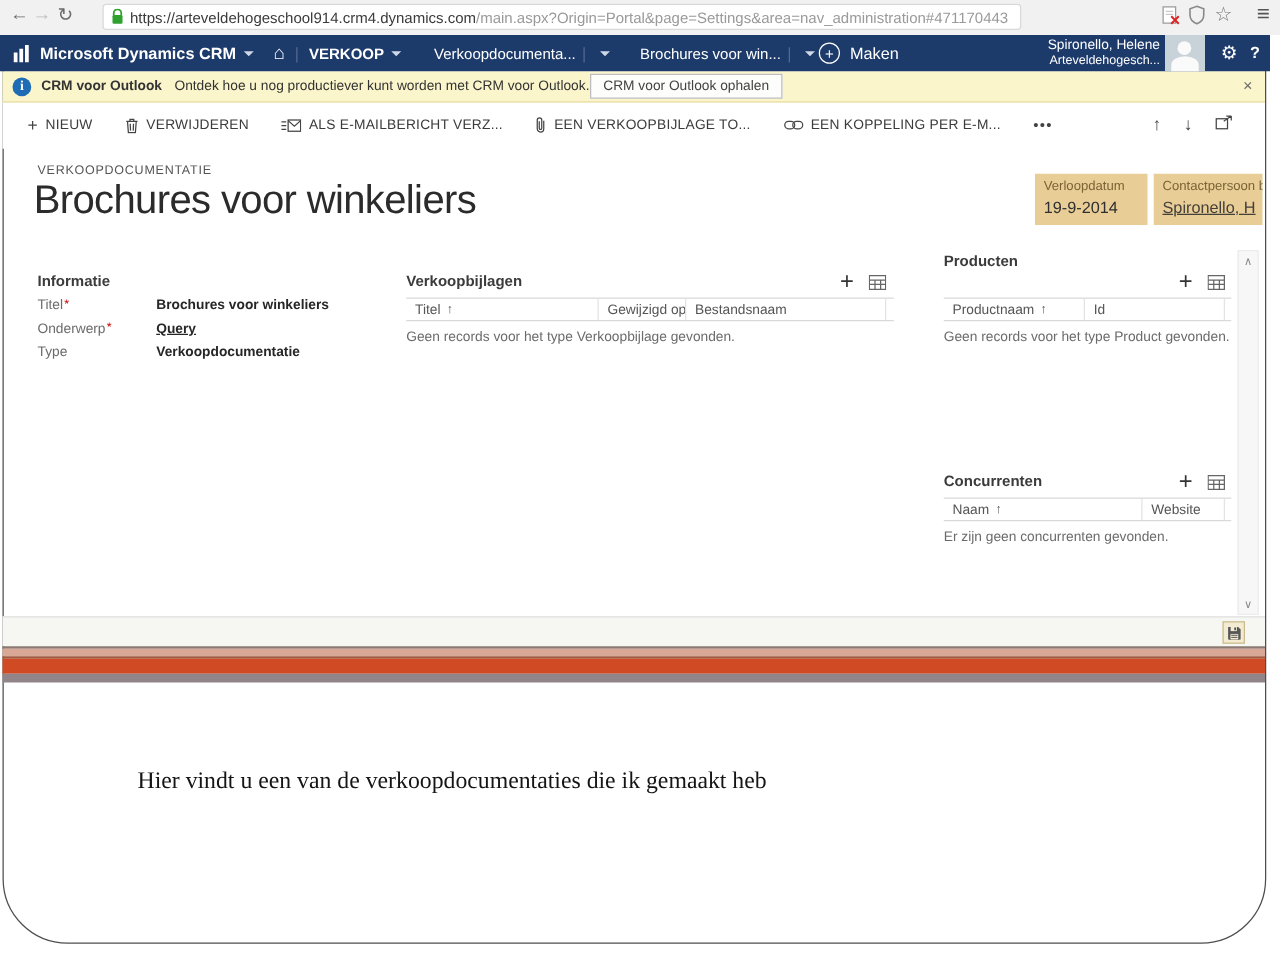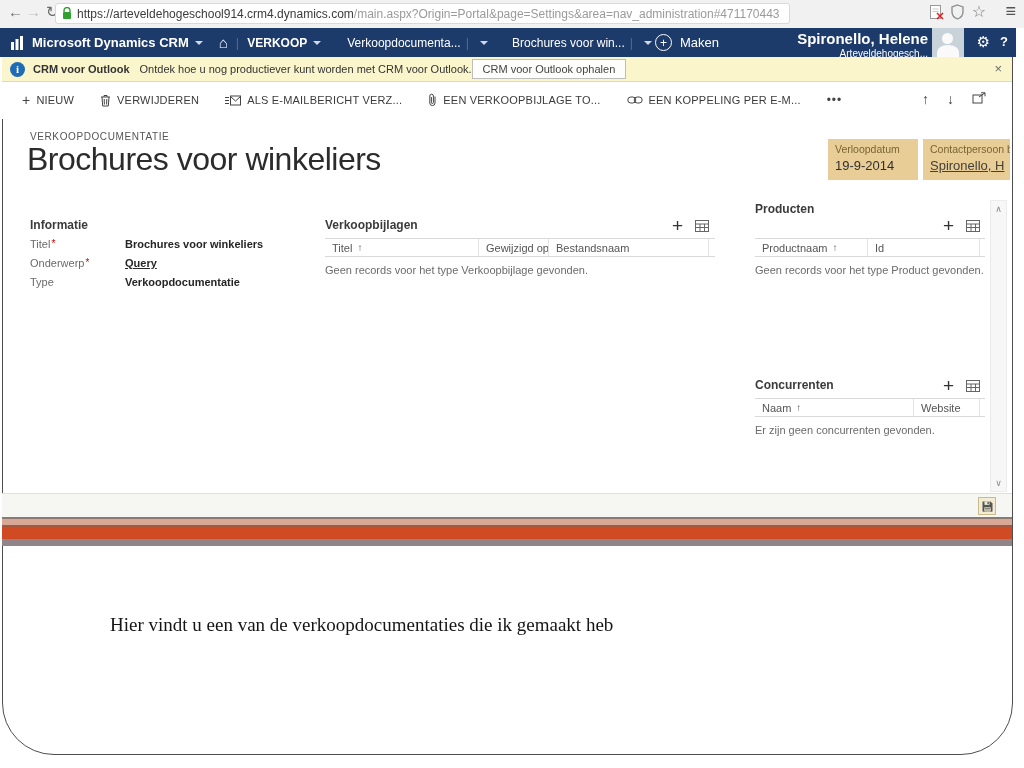--- a/index.html
+++ b/index.html
@@ -7,40 +7,40 @@
          font-family:"Liberation Sans",sans-serif;}
   .abs{position:absolute;}
 
   
   #slide-border{position:absolute;left:2px;top:-60px;width:1009px;height:813px;
     border:1px solid #4e4e4e;border-radius:52px;pointer-events:none;}
 
   
   #chrome{left:0;top:0;width:1024px;height:28px;background:#f1f1f1;z-index:3;}
   #chrome .navbtn{position:absolute;top:3px;font-size:15px;color:#6b6b6b;}
-  #addrbar{position:absolute;left:55px;top:3px;width:735px;height:21px;background:#fff;
+  #addrbar{position:absolute;left:82px;top:3px;width:735px;height:21px;background:#fff;
     border:1px solid #d9d9d9;border-radius:3px;display:flex;align-items:center;padding-left:6px;box-sizing:border-box;}
   #addrbar .url{font-size:12px;white-space:nowrap;overflow:hidden;}
   .url-host{color:#3b3b3b;}
   .url-path{color:#9a9a9a;}
   .omni-icon{position:absolute;top:4px;}
 
   
   #crmnav{left:0;top:28px;width:1016px;height:29px;background:#1c3a6a;color:#fff;z-index:3;
     display:flex;align-items:center;}
   #crmnav .brand{font-size:13px;font-weight:bold;margin-left:8px;}
   #crmnav .navitem{font-size:12px;}
   .caret{width:0;height:0;border-left:4px solid transparent;border-right:4px solid transparent;
     border-top:4px solid #cfd8e8;display:inline-block;margin-left:6px;vertical-align:middle;}
   .navdiv{color:#53678f;font-size:13px;margin:0 8px;}
   #maken{position:absolute;left:655px;top:0;height:29px;display:flex;align-items:center;color:#fff;font-size:13px;}
   #plus-circle{width:15px;height:15px;border:1px solid #fff;border-radius:50%;display:inline-flex;
     align-items:center;justify-content:center;font-size:12px;margin-right:8px;line-height:1;}
   #userblock{position:absolute;right:88px;top:2px;text-align:right;color:#fff;line-height:1.2;}
-  #userblock .uname{font-size:15px;font-weight:bold;text-align:center;}
+  #userblock .uname{font-size:11px;font-weight:normal;text-align:center;}
   #userblock .uorg{font-size:10px;}
   #avatar{position:absolute;right:52px;top:0;width:32px;height:29px;background:#c8d2d9;overflow:hidden;}
   #avatar .head{position:absolute;left:10px;top:5px;width:11px;height:11px;border-radius:50%;background:#fafafa;}
   #avatar .body{position:absolute;left:5px;top:17px;width:22px;height:14px;border-radius:50% 50% 0 0;background:#fafafa;}
   #gear{position:absolute;right:26px;top:5px;font-size:15px;color:#fff;}
   #help{position:absolute;right:8px;top:6px;font-size:13px;font-weight:bold;color:#fff;}
 
   
   #notif{left:2px;top:57px;width:1010px;height:24px;background:#fbf5cc;border-bottom:1px solid #e6dba2;
     display:flex;align-items:center;z-index:2;}

